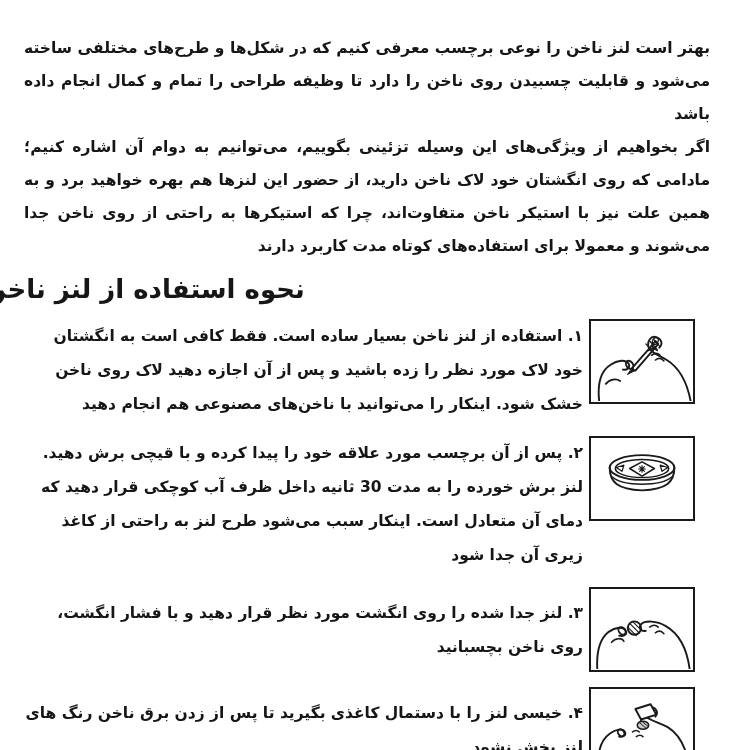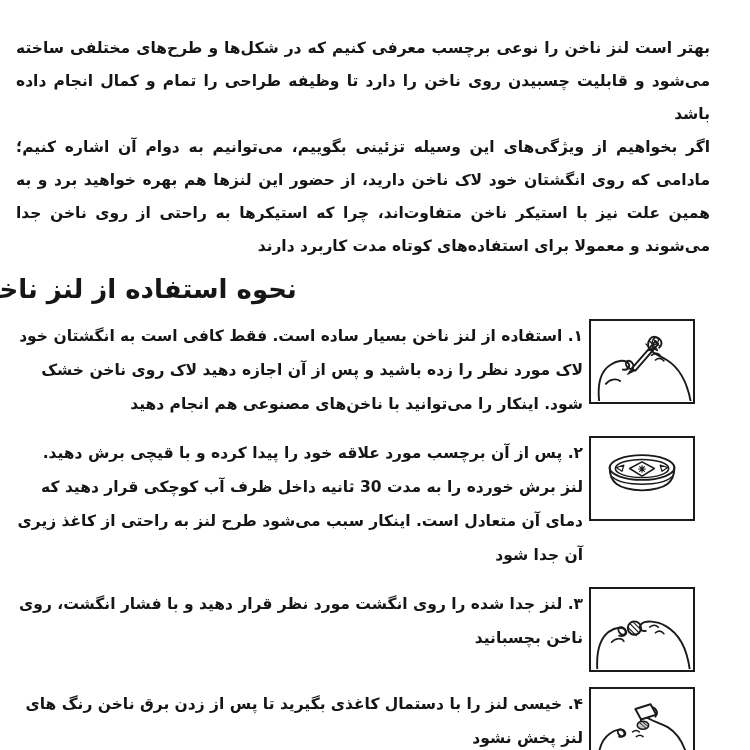--- a/index.html
+++ b/index.html
@@ -6,41 +6,41 @@
   html, body { margin: 0; padding: 0; }
   body {
     width: 750px; height: 750px;
     background: #ffffff;
     overflow: hidden;
     font-family: "DejaVu Sans", sans-serif;
   }
   .page {
     direction: rtl;
     width: 750px; height: 750px;
-    padding: 32px 40px 0 16px;
+    padding: 32px 40px 0 24px;
     color: #161616;
     font-weight: bold;
   }
   .intro p {
     margin: 0;
     font-size: 15.5px;
     line-height: 33px;
     text-align: justify;
   }
   h1.heading {
     margin: 8px 0 12px 0;
     font-size: 26px;
     line-height: 36px;
     font-weight: bold;
     text-align: left;
     transform: translateX(-40px);
     letter-spacing: 0.5px;
   }
   .steps { display: flex; flex-direction: column; gap: 15px; }
-  .step { display: flex; align-items: flex-start; }
+  .step { display: flex; align-items: center; }
   .step.tall { align-items: flex-start; }
   .figure {
     flex: 0 0 auto;
     width: 106px; height: 85px;
     border: 2.5px solid #1a1a1a;
     margin-right: 15px;   
     margin-left: 6px;     
     background: #ffffff;
   }
   .figure svg { width: 101px; height: 80px; display: block; }

